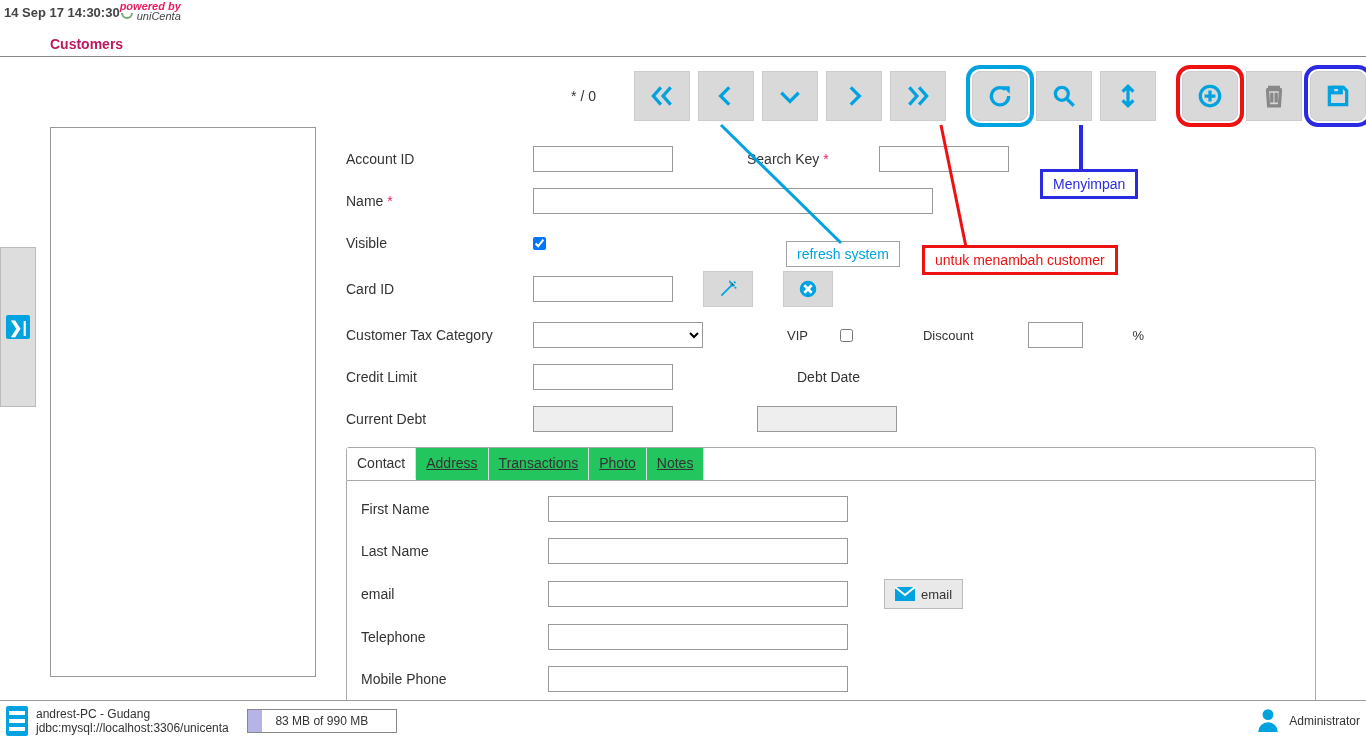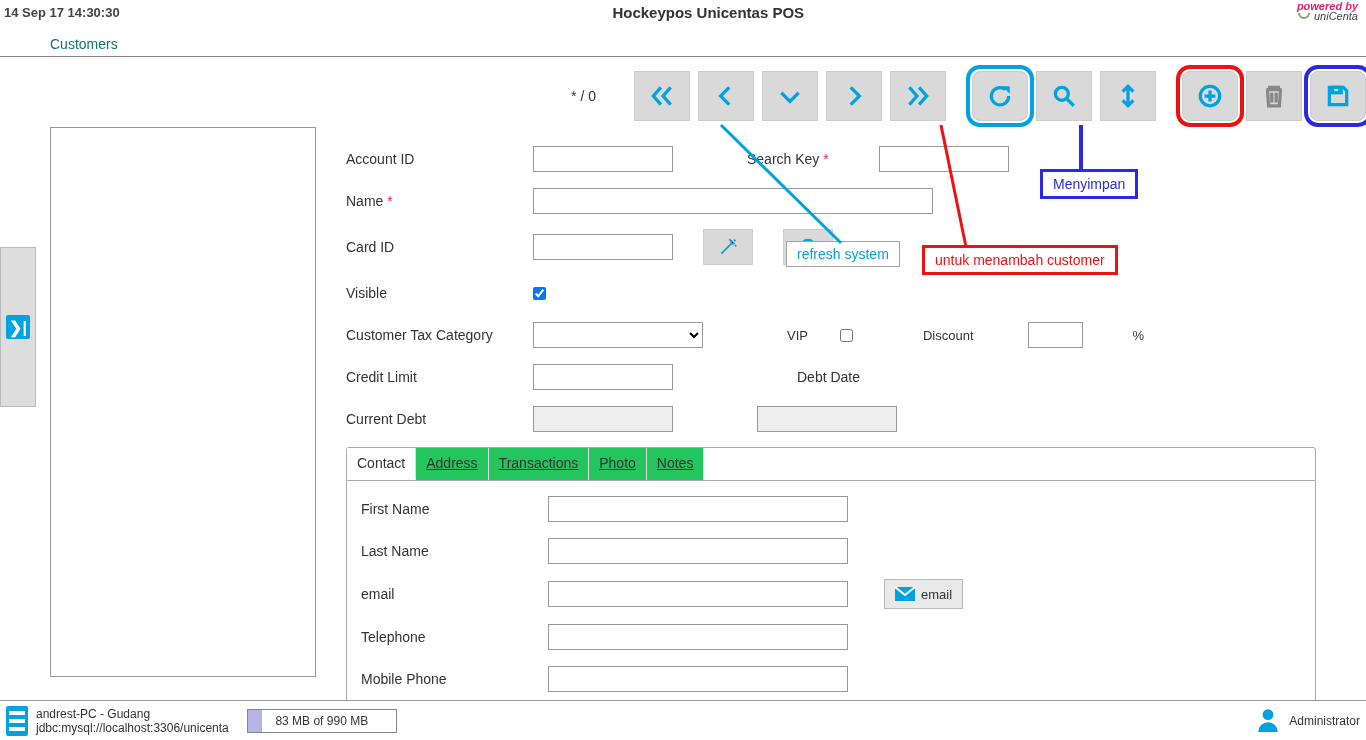--- a/index.html
+++ b/index.html
@@ -23,22 +23,22 @@
 .topbar .title { flex:1; text-align:center; font-weight:bold; font-size:15px; }
 .topbar .powered {
   text-align:right; font-size:11px; line-height:9px;
   font-style:italic; color:#444; padding-right:4px;
 }
 .topbar .powered .p1 { color:#e91e63; font-weight:bold; }
 .topbar .powered svg { vertical-align:middle; }
 .section-header {
   margin-top: 8px;
   padding: 4px 20px 4px 50px;
-  color: #0f766e;
-  font-weight:normal;
+  color: #be185d;
+  font-weight:bold;
   font-size:14px;
   border-bottom: 1px solid #888;
 }
 .content-area {
   position:relative;
   display:flex;
   align-items:flex-start;
 }
 .side-toggle {
   position:absolute;
@@ -209,21 +209,20 @@
 .footer .memwrap span { position:relative; }
 .footer .right { margin-left:auto; display:flex; align-items:center; gap:8px; }
 .footer .uicon svg { width:26px; height:26px; }
 select.txt { background:#fff; }
 </style>
 </head>
 <body>
 
 <div class="topbar">
   <div class="ts">14 Sep 17 14:30:30</div>
-  <div class="title">Hockeypos Unicentas POS</div>
   <div class="powered">
     <span class="p1">powered by</span><br>
     <svg width="14" height="12">
         <path d="M2 2 a5 5 0 0 0 10 0" fill="none" stroke="#7a7" stroke-width="2"></path>
       </svg>
     <span>uniCenta</span>
   </div>
 </div>
 
 <div class="section-header">Customers</div>
@@ -323,38 +322,38 @@
         <div class="lbl2"><span>Search Key</span> <span class="req">*</span></div>
         <input class="txt w130" value="" style="">
       </div>
 
       <div class="row">
         <div class="lbl"><span>Name</span> <span class="req">*</span></div>
         <input class="txt w400" value="" style="">
       </div>
 
       <div class="row">
+        <div class="lbl">Visible</div>
+        <input type="checkbox" checked="" style="">
+      </div>
+
+      <div class="row">
         <div class="lbl">Card ID</div>
         <input class="txt w140" value="" style="">
         <div class="small-btn">
           <svg width="20" height="20" viewBox="0 0 24 24">
               <path stroke="#00a3e0" stroke-width="2" d="M4 20 L16 8 M16 4 L16 8 L20 8 M14 2 L15 5 M20 10 L22 11 M19 3 L21 5"></path>
             </svg>
         </div>
         <div class="small-btn">
           <svg width="22" height="22" viewBox="0 0 24 24">
               <circle cx="12" cy="12" r="9" fill="#00a3e0"></circle>
               <path stroke="#fff" stroke-width="3" d="M8 8 L16 16 M16 8 L8 16"></path>
             </svg>
         </div>
-      </div>
-
-      <div class="row">
-        <div class="lbl">Visible</div>
-        <input type="checkbox" checked="" style="">
       </div>
 
       <div class="row">
         <div class="lbl">Customer Tax Category</div>
         <select class="txt w170"></select>
         <div style="width:40px"></div>
         <span>VIP</span>
         <input type="checkbox" style="margin: 0px 10px;">
         <div style="width:16px"></div>
         <span>Discount</span>

